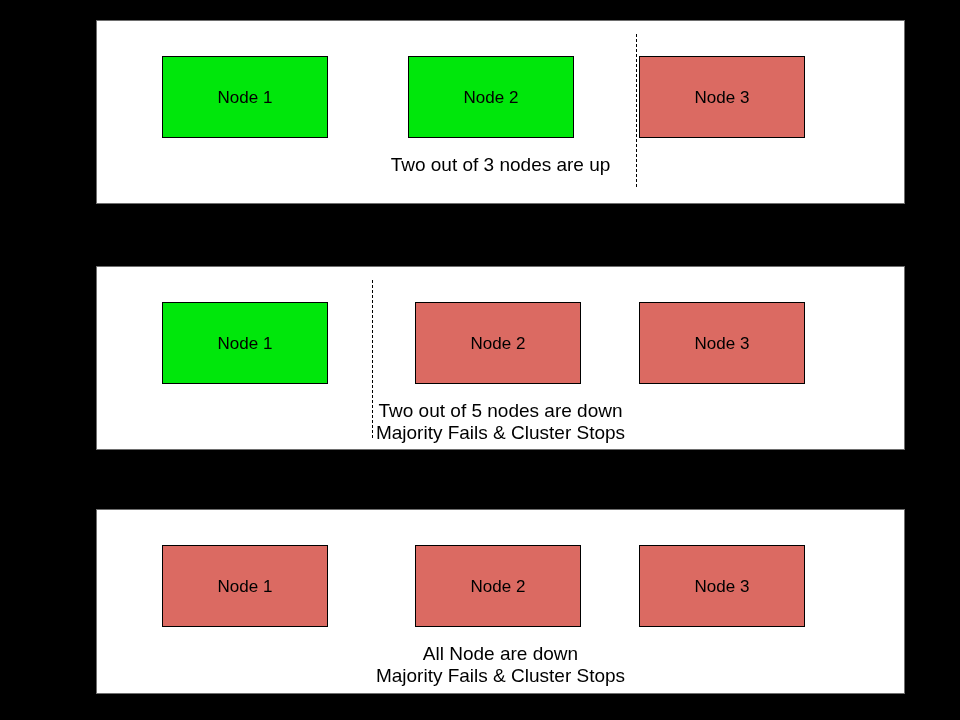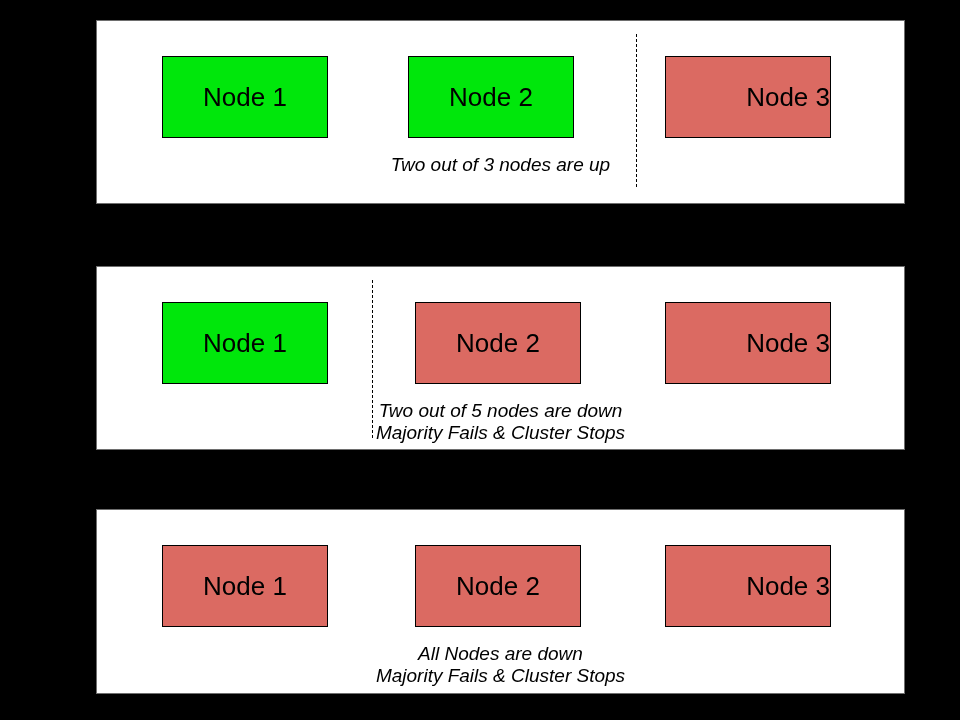--- a/index.html
+++ b/index.html
@@ -30,50 +30,49 @@
   .node {
     position: absolute;
     top: 35px;
     width: 166px;
     height: 82px;
     box-sizing: border-box;
     border: 1px solid var(--node-border, #000000);
     display: flex;
     align-items: center;
     justify-content: center;
-    font-size: 26px;
+    font-size: 17px;
     line-height: 1;
     white-space: nowrap;
   }
   .node.up   { background: var(--up,   #00e70b); }
   .node.down { background: var(--down, #db6a62); }
 
   .pos-n1 { left: 65px; }
   #panel-0 .pos-n2 { left: 311px; }
   #panel-1 .pos-n2, #panel-2 .pos-n2 { left: 318px; }
-  .pos-n3 { left: 568px; justify-content: flex-end; }
+  .pos-n3 { left: 542px; }
 
   .divider {
     position: absolute;
     top: 13px;
     width: 0;
     border-left: 1px dashed #000000;
   }
   #panel-0 .divider { left: 539px; height: 153px; }
   #panel-1 .divider { left: 275px; height: 158px; }
 
   .caption {
     position: absolute;
     top: 133px;
     left: 0;
     width: 100%;
     text-align: center;
     font-size: 19px;
     line-height: 22px;
-    font-style: italic;
   }
 </style>
 </head>
 <body style="background: rgb(0, 0, 0); color: rgb(0, 0, 0);">
 
 <div class="panel" id="panel-0">
   <div class="node pos-n1 up">
     <span>Node 1</span>
   </div>
   <div class="node pos-n2 up">
@@ -109,16 +108,16 @@
   <div class="node pos-n1 down">
     <span>Node 1</span>
   </div>
   <div class="node pos-n2 down">
     <span>Node 2</span>
   </div>
   <div class="node pos-n3 down">
     <span>Node 3</span>
   </div>
   <div class="caption">
-    <div>All Nodes are down</div>
+    <div>All Node are down</div>
     <div>Majority Fails &amp; Cluster Stops</div>
   </div>
 </div>
 
 </body></html>

